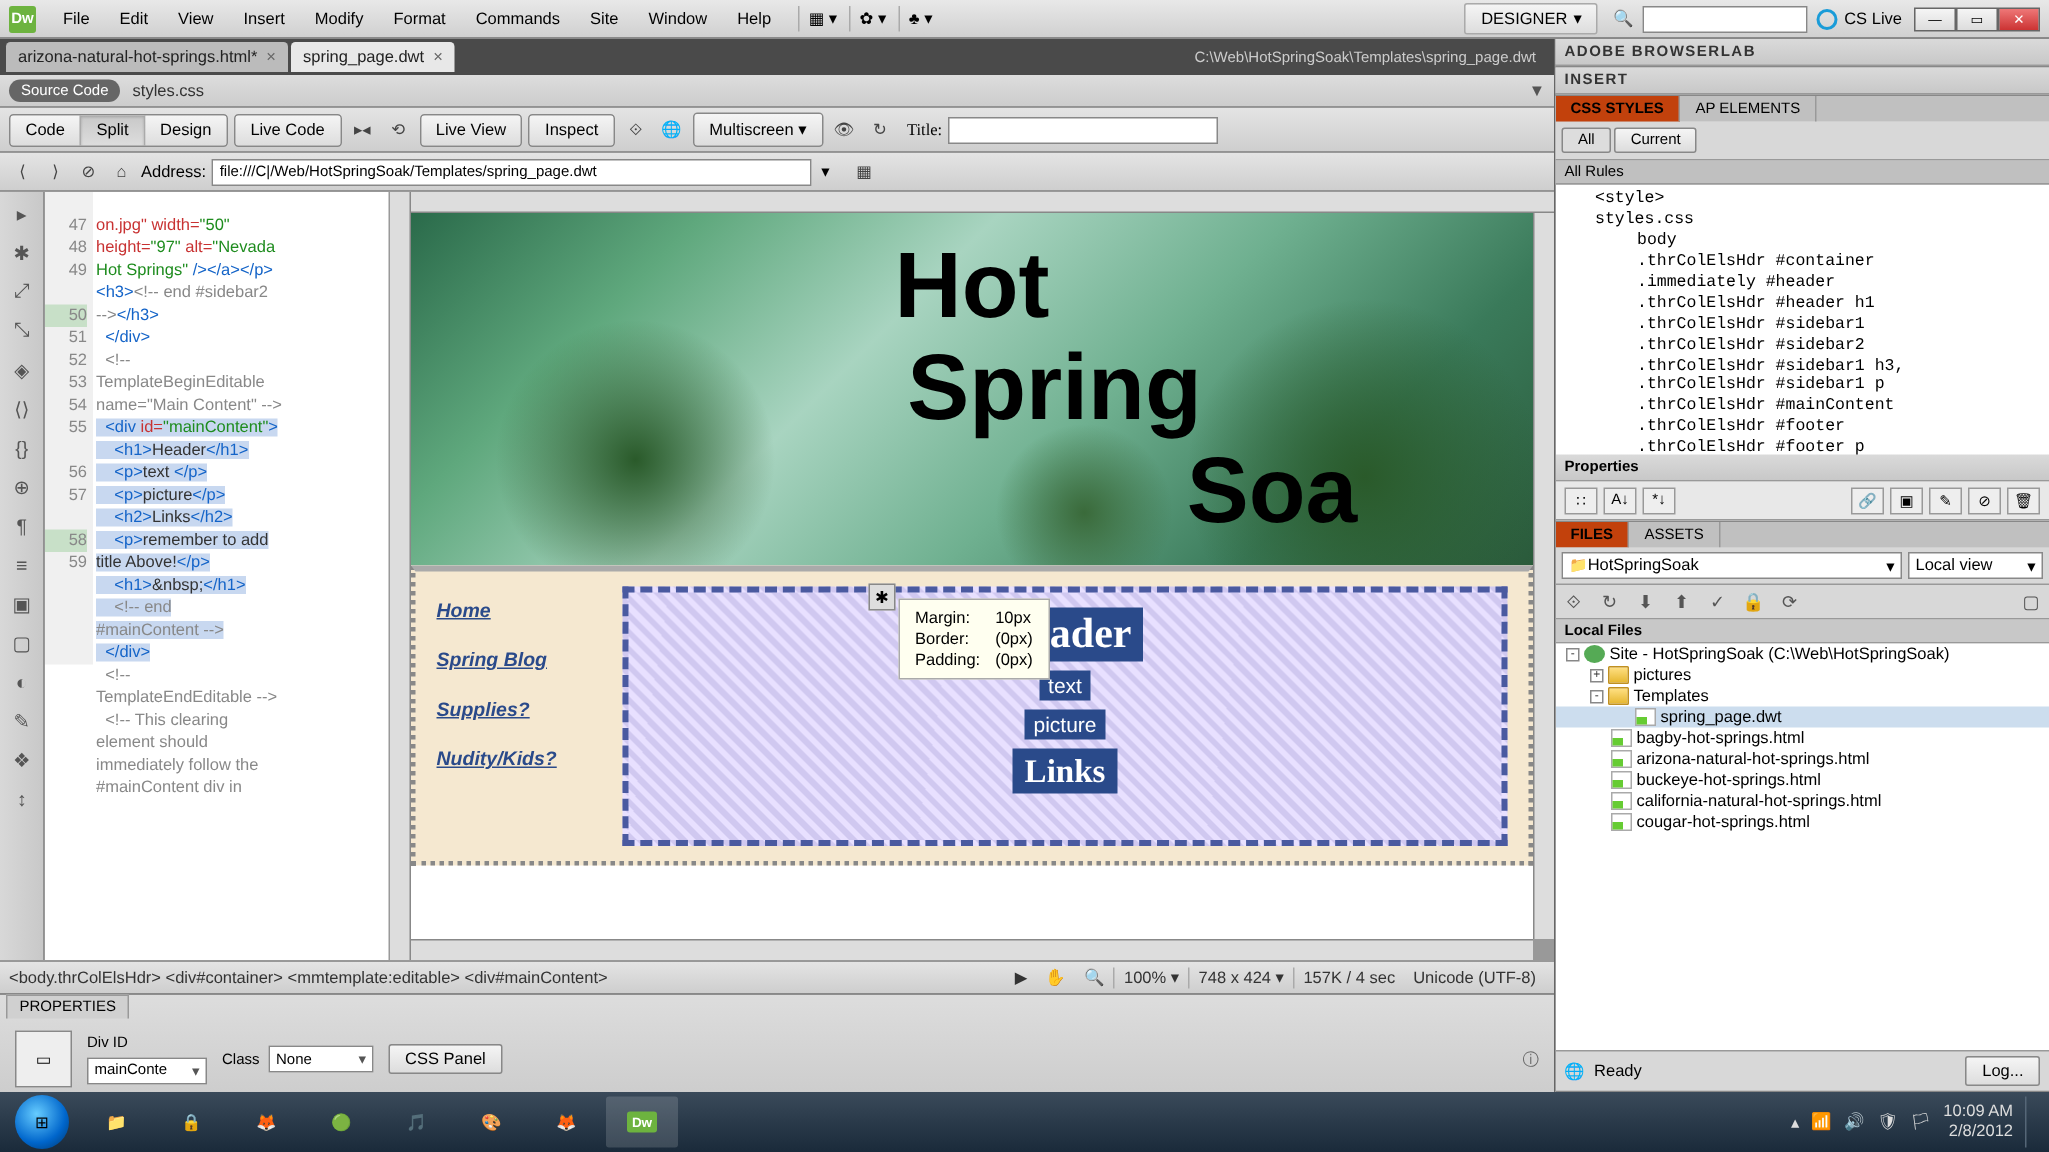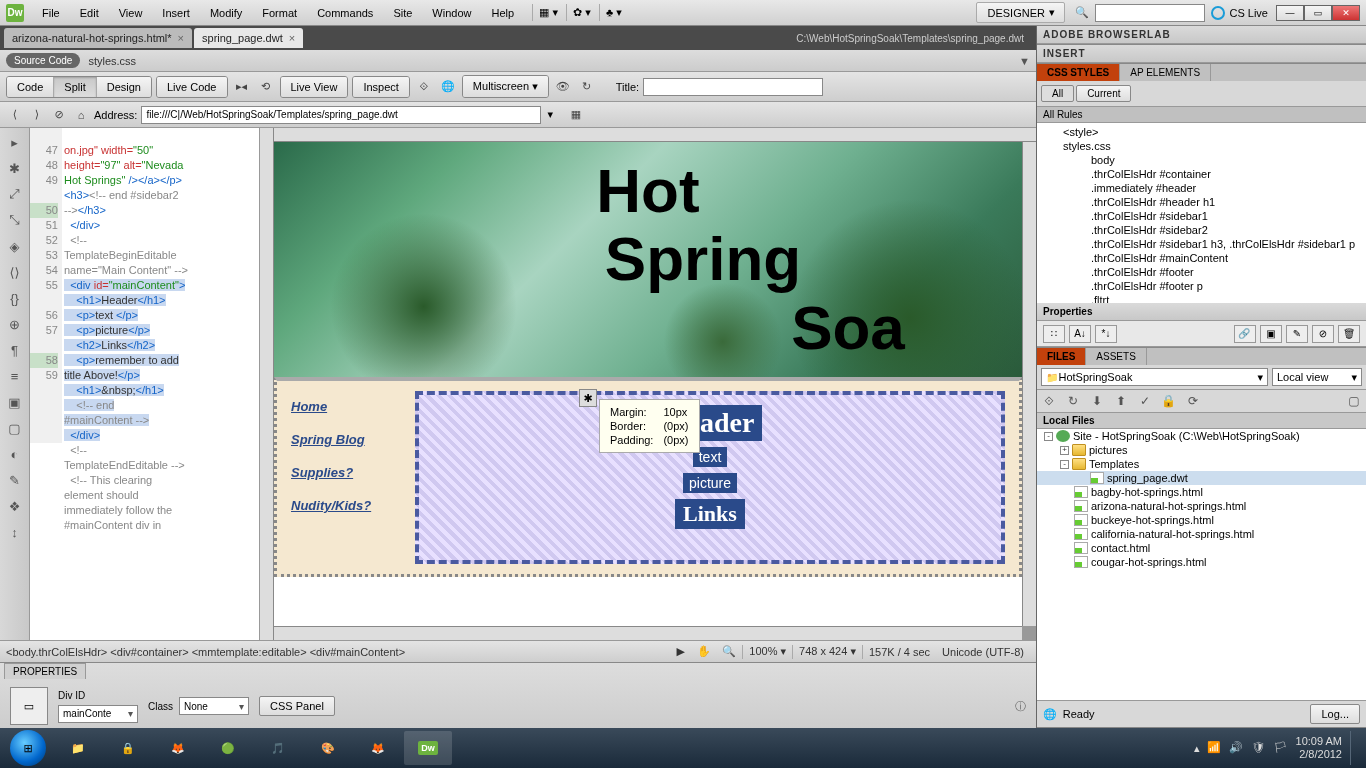--- a/index.html
+++ b/index.html
@@ -31,21 +31,21 @@
 .source-link { color: #333; }
 
 
 .main-toolbar { background: linear-gradient(#e4e4e4,#cecece); height: 30px; display: flex; align-items: center; padding: 0 6px; gap: 4px; border-bottom: 1px solid #999; }
 .btn-group { display: flex; border: 1px solid #888; border-radius: 3px; overflow: hidden; }
 .tb-btn { padding: 4px 10px; background: linear-gradient(#f5f5f5,#ddd); border-right: 1px solid #aaa; }
 .tb-btn:last-child { border-right: none; }
 .tb-btn.pressed { background: linear-gradient(#c8c8c8,#ddd); box-shadow: inset 0 1px 2px rgba(0,0,0,.2); }
 .tb-icon { width: 20px; height: 20px; display: flex; align-items: center; justify-content: center; color: #444; }
 .title-input { flex: 0 0 180px; height: 18px; border: 1px solid #888; background: #fff; padding: 0 4px; }
-.title-label { margin-left: 15px; }
+.title-label { margin-left: 4px; font-family: Liberation Serif, serif; }
 
 
 .address-bar { background: linear-gradient(#e4e4e4,#cecece); height: 26px; display: flex; align-items: center; padding: 0 6px; gap: 4px; border-bottom: 1px solid #999; }
 .addr-field { flex: 1; max-width: 400px; height: 18px; border: 1px solid #888; background: #fff; padding: 0 4px; font-size: 10px; }
 .addr-icon { width: 18px; height: 18px; display: flex; align-items: center; justify-content: center; color: #444; }
 
 
 .work-area { display: flex; height: 512px; }
 .left-tools { width: 30px; background: linear-gradient(90deg,#d8d8d8,#c8c8c8); border-right: 1px solid #999; display: flex; flex-direction: column; align-items: center; padding-top: 4px; gap: 6px; }
 .lt-icon { width: 20px; height: 20px; display: flex; align-items: center; justify-content: center; color: #555; font-size: 13px; }
@@ -100,21 +100,21 @@
 .prop-btn { padding: 3px 10px; border: 1px solid #888; background: linear-gradient(#f5f5f5,#ddd); border-radius: 2px; }
 
 
 .right-panels { position: absolute; top: 26px; right: 0; width: 330px; bottom: 40px; background: #d0d0d0; border-left: 1px solid #666; display: flex; flex-direction: column; }
 .rpanel { border-bottom: 1px solid #888; }
 .rpanel-hdr { background: linear-gradient(#dadada,#c8c8c8); padding: 3px 6px; font-weight: bold; font-size: 10px; color: #333; border-bottom: 1px solid #999; letter-spacing: 1px; }
 .rpanel-tabs { display: flex; background: #c0c0c0; }
 .rpanel-tab { padding: 3px 10px; font-size: 10px; border-right: 1px solid #999; }
 .rpanel-tab.active { background: #c2410c; font-weight: bold; }
 .css-rules-body { background: #fff; height: 180px; overflow: auto; font-size: 11px; padding: 2px; }
-.css-rules-body .rule-row { padding: 1px 4px 1px 24px; }
+.css-rules-body .rule-row { padding: 1px 4px 1px 24px; font-family: Liberation Mono, monospace; }
 .css-rules-body .rule-indent-2 { padding-left: 52px; }
 .all-cur-btns { display: flex; padding: 4px; gap: 2px; background: #d8d8d8; border-bottom: 1px solid #999; }
 .ac-btn { padding: 2px 10px; border: 1px solid #888; background: linear-gradient(#f5f5f5,#ddd); border-radius: 2px; font-size: 10px; }
 .ac-btn.active { background: #ddd; }
 .all-rules-lbl { background: #c0c0c0; padding: 2px 6px; font-size: 10px; border-bottom: 1px solid #999; }
 .props-mini-hdr { padding: 3px 6px; font-size: 10px; font-weight: bold; background: linear-gradient(#dadada,#c8c8c8); border-bottom: 1px solid #999; }
 .props-mini-body { background: #e8e8e8; height: 26px; display: flex; align-items: center; padding: 0 6px; gap: 4px; border-bottom: 1px solid #999; }
 .props-mini-body .pm-btn { width: 22px; height: 18px; border: 1px solid #999; background: #eee; display: flex; align-items: center; justify-content: center; font-size: 10px; }
 
 .files-panel { flex: 1; display: flex; flex-direction: column; }
@@ -510,26 +510,20 @@
         <div class="tree-row">
           <span class="tree-indent" style="width: 16px;"></span>
           <span style="width: 11px; display: inline-block;"></span>
           <span class="tree-icon html-icon"></span>
           <span>california-natural-hot-springs.html</span>
         </div>
         <div class="tree-row">
           <span class="tree-indent" style="width: 16px;"></span>
           <span style="width: 11px; display: inline-block;"></span>
           <span class="tree-icon html-icon"></span>
-          <span>contact.html</span>
-        </div>
-        <div class="tree-row">
-          <span class="tree-indent" style="width: 16px;"></span>
-          <span style="width: 11px; display: inline-block;"></span>
-          <span class="tree-icon html-icon"></span>
           <span>cougar-hot-springs.html</span>
         </div>
       </div>
     <div class="files-status">
       <span>🌐</span>
       <span>Ready</span>
       <span class="spacer"></span>
       <button class="prop-btn">Log...</button>
     </div>
   </div>

